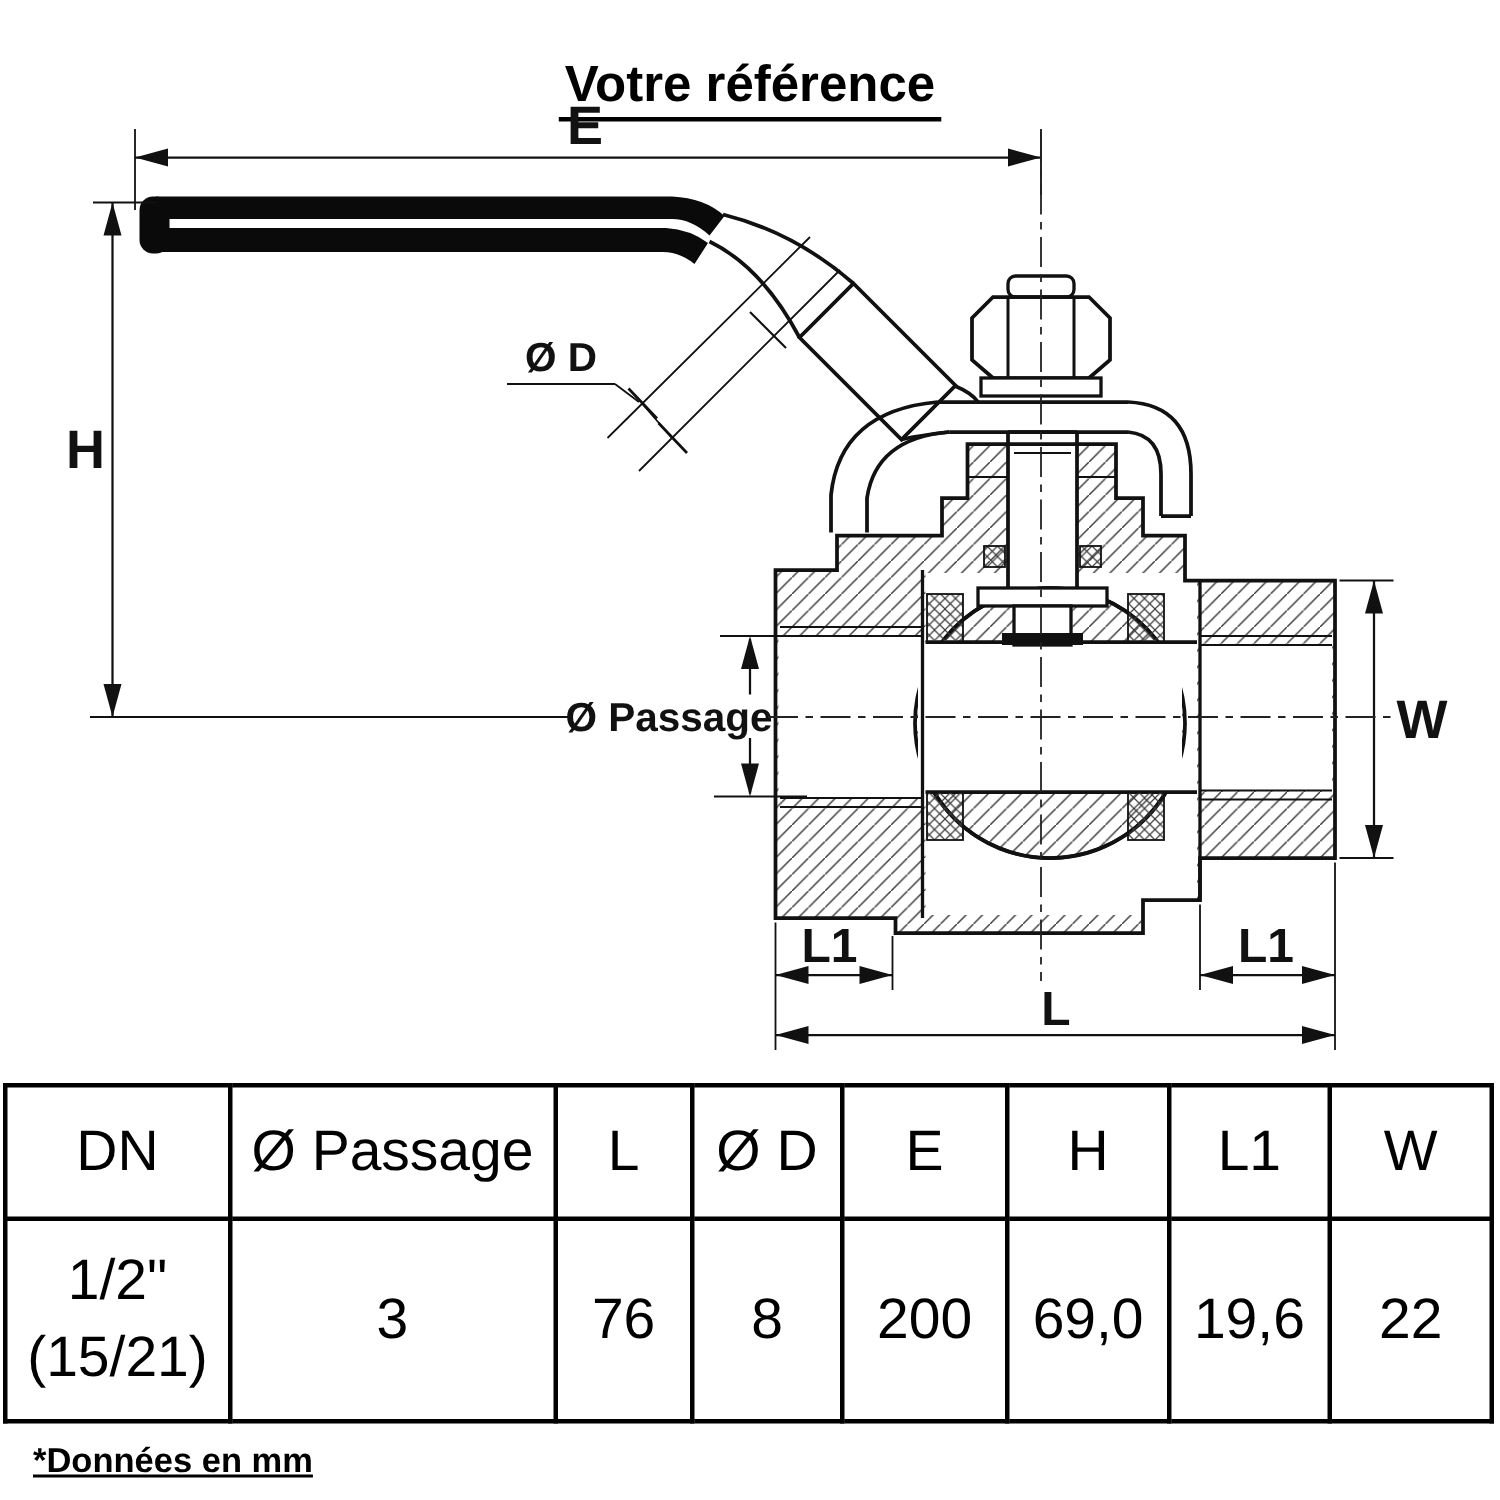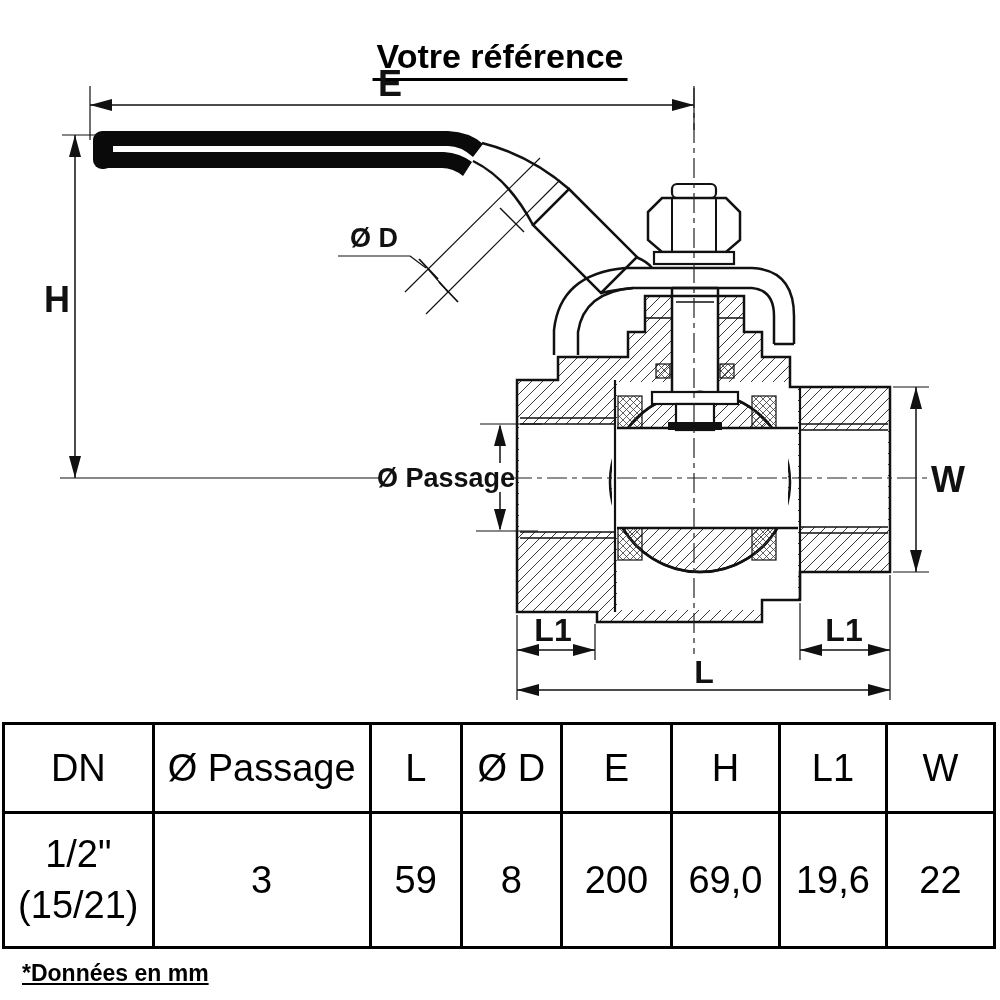--- a/index.html
+++ b/index.html
@@ -190,21 +190,21 @@
         <th>H</th>
         <th>L1</th>
         <th>W</th>
       </tr>
     </thead>
     <tbody>
       <tr>
         <td class="dn">1/2"
 (15/21)</td>
         <td>3</td>
-        <td>59</td>
+        <td>76</td>
         <td>8</td>
         <td>200</td>
         <td>69,0</td>
         <td>19,6</td>
         <td>22</td>
       </tr>
     </tbody>
   </table>
 </div>
 

